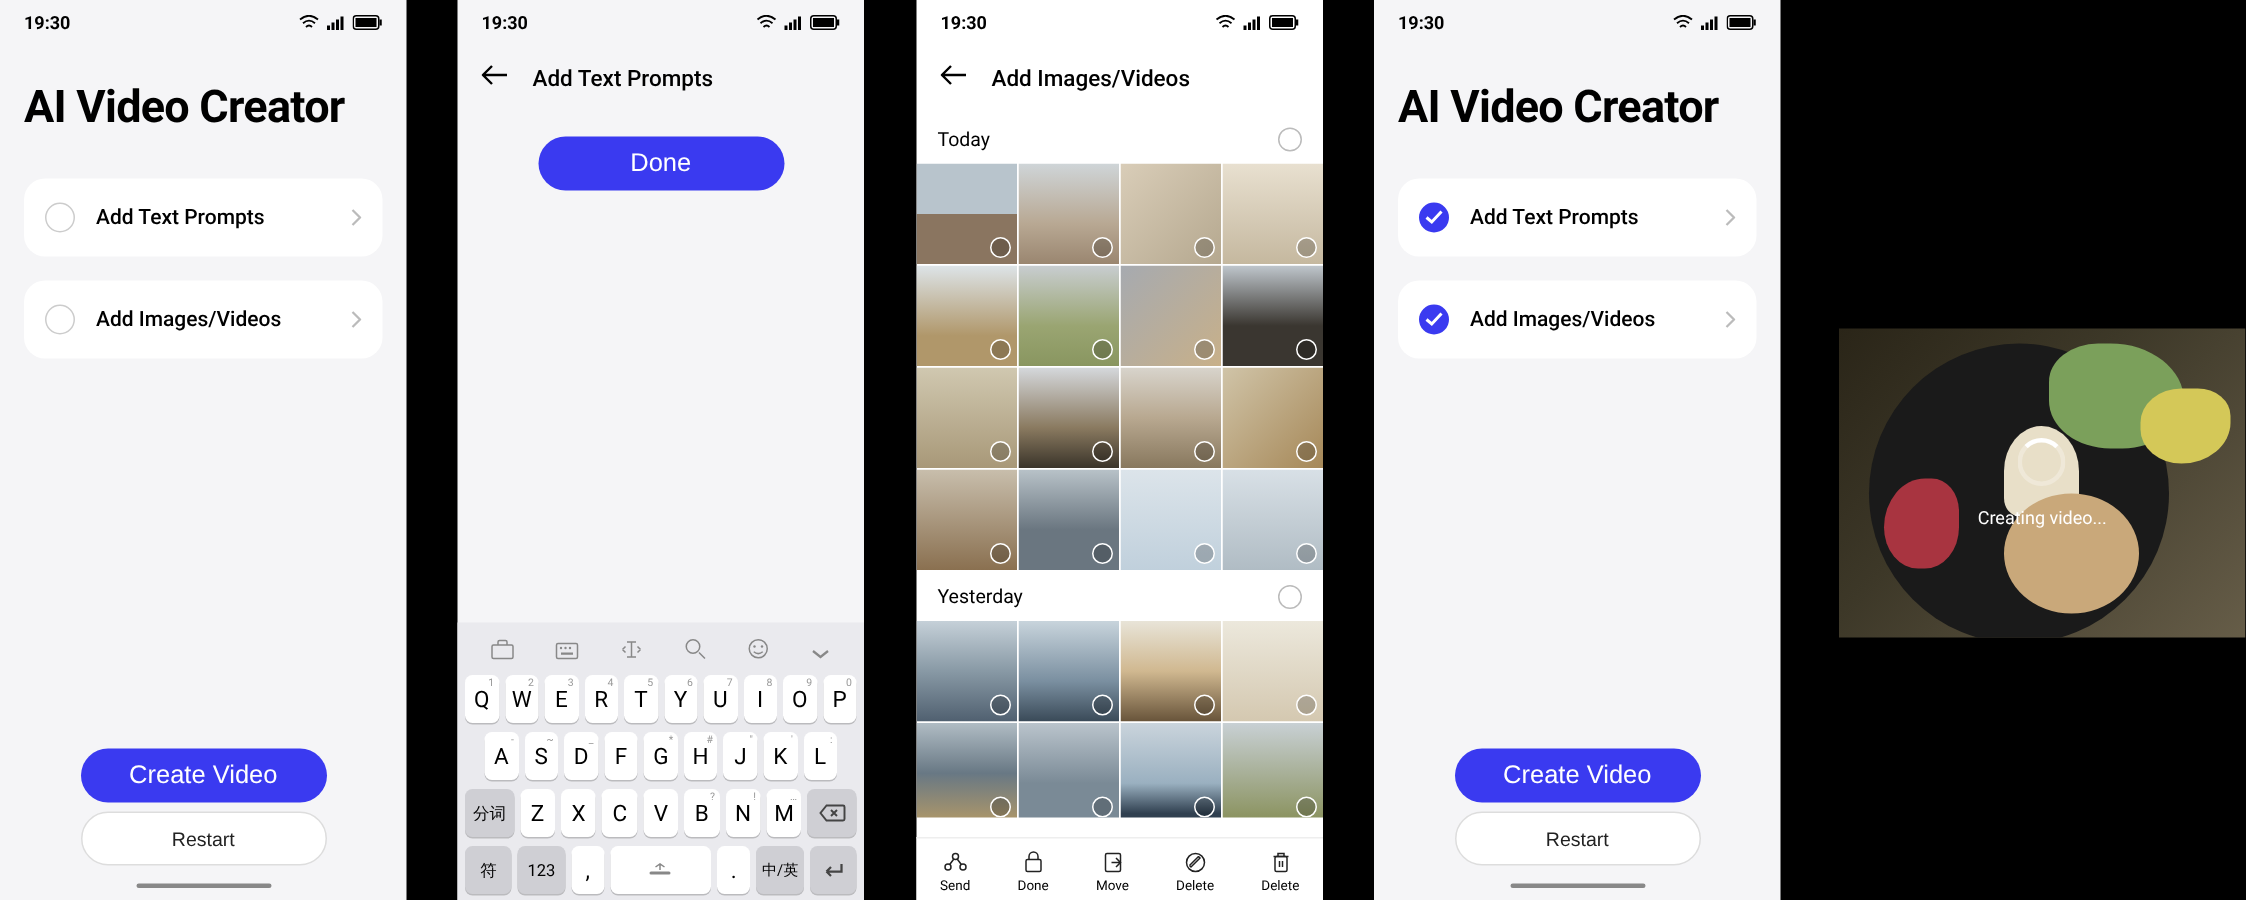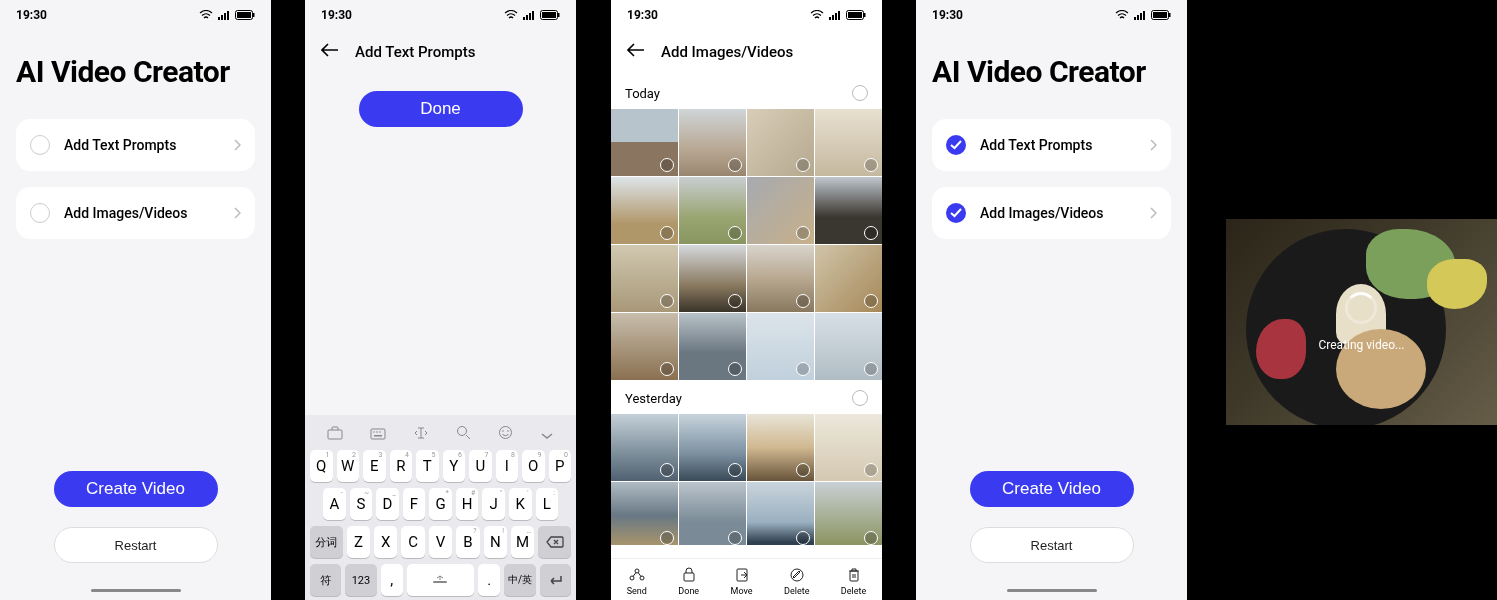--- a/index.html
+++ b/index.html
@@ -70,21 +70,21 @@
   .circle-check svg { stroke: #fff; }
   .option-label { flex: 1; font-size: 14px; font-weight: 500; }
   .chevron { color: #bbb; }
   .bottom-actions {
     position: absolute;
     bottom: 8px;
     left: 0; right: 0;
     display: flex;
     flex-direction: column;
     align-items: center;
-    gap: 20px;
+    gap: 6px;
   }
   .btn-primary {
     background: #3a3af0;
     color: #fff;
     width: 164px;
     height: 36px;
     border-radius: 18px;
     border: none;
     font-size: 17px;
     font-weight: 500;

